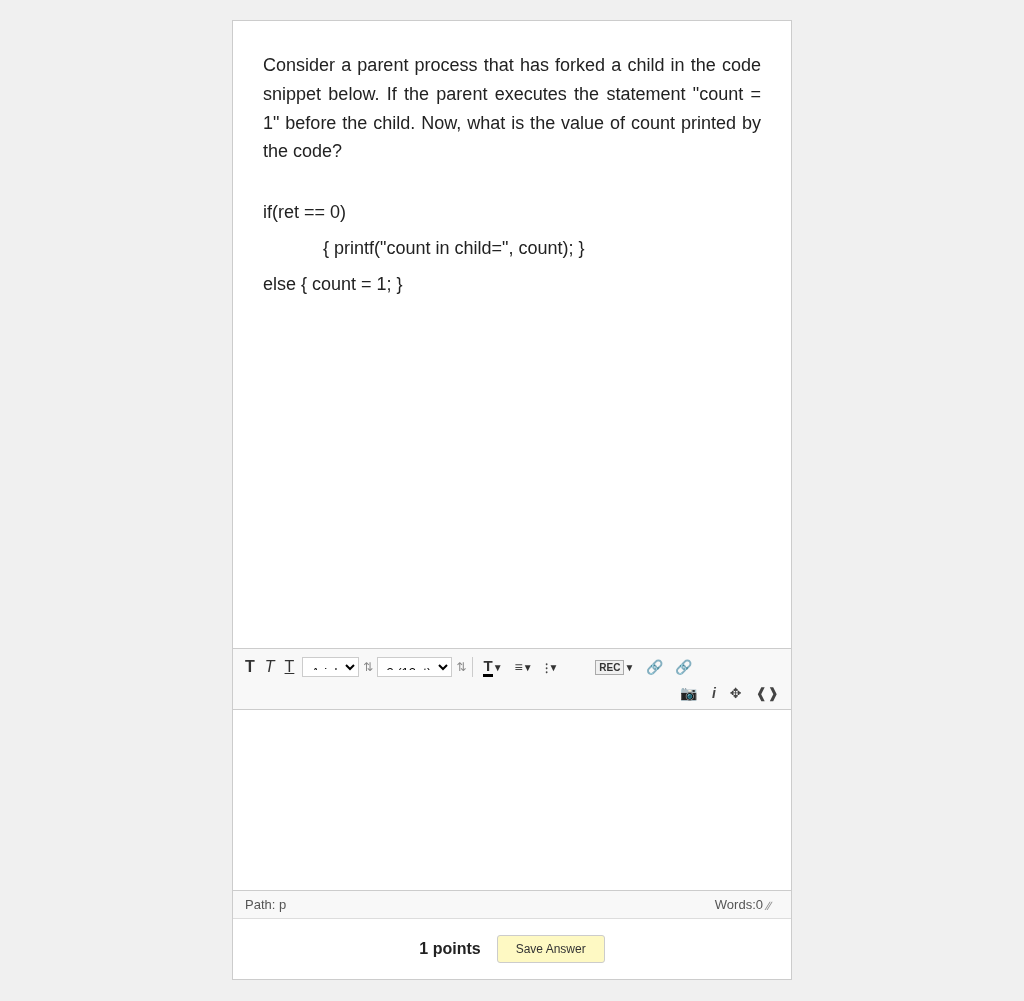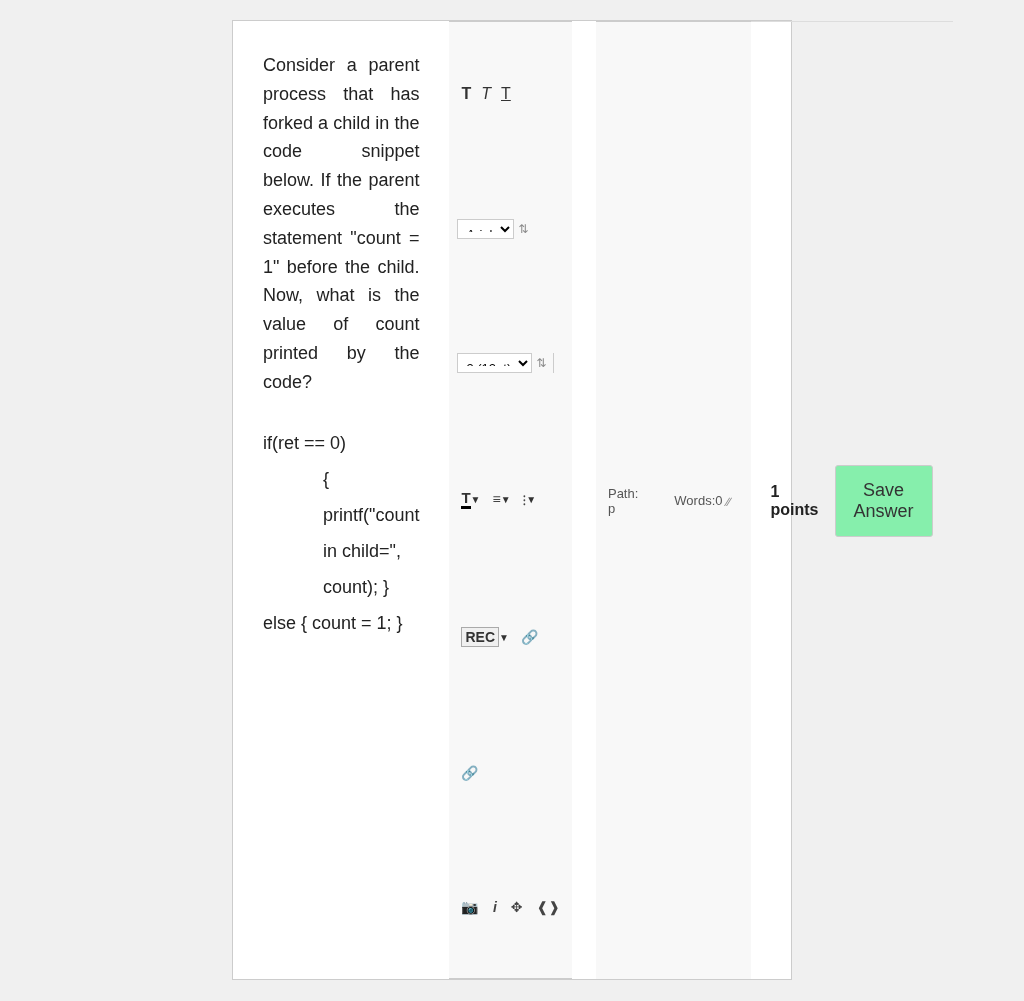--- a/index.html
+++ b/index.html
@@ -17,21 +17,21 @@
       min-height: 1001px;
       padding: 20px;
     }
 
     .main-container {
       background: #ffffff;
       border: 1px solid #cccccc;
       width: 560px;
       min-height: 960px;
       display: flex;
-      flex-direction: row;
+      flex-direction: column;
     }
 
     .question-area {
       padding: 30px 30px 20px 30px;
       flex: 1;
     }
 
     .question-text {
       font-size: 18px;
       line-height: 1.6;
@@ -155,36 +155,37 @@
       border-top: 1px solid #dddddd;
     }
 
     .points-label {
       font-weight: bold;
       font-size: 16px;
       color: #222222;
     }
 
     .save-answer-btn {
-      background: #86efac;
+      background: #fef9c3;
       border: 1px solid #cccccc;
-      padding: 14px 18px;
-      font-size: 18px;
+      padding: 6px 18px;
+      font-size: 12px;
       cursor: pointer;
       border-radius: 3px;
       color: #333333;
     }
 
     .toolbar-rec {
       background: #f0f0f0;
       border: 1px solid #aaa;
-      font-size: 14px;
+      font-size: 10px;
       font-weight: bold;
       padding: 1px 3px;
       color: #333;
+      margin-left: 25px;
     }
 
     .toolbar-group {
       display: flex;
       align-items: center;
       gap: 2px;
     }
 
     .right-icons {
       margin-left: auto;

